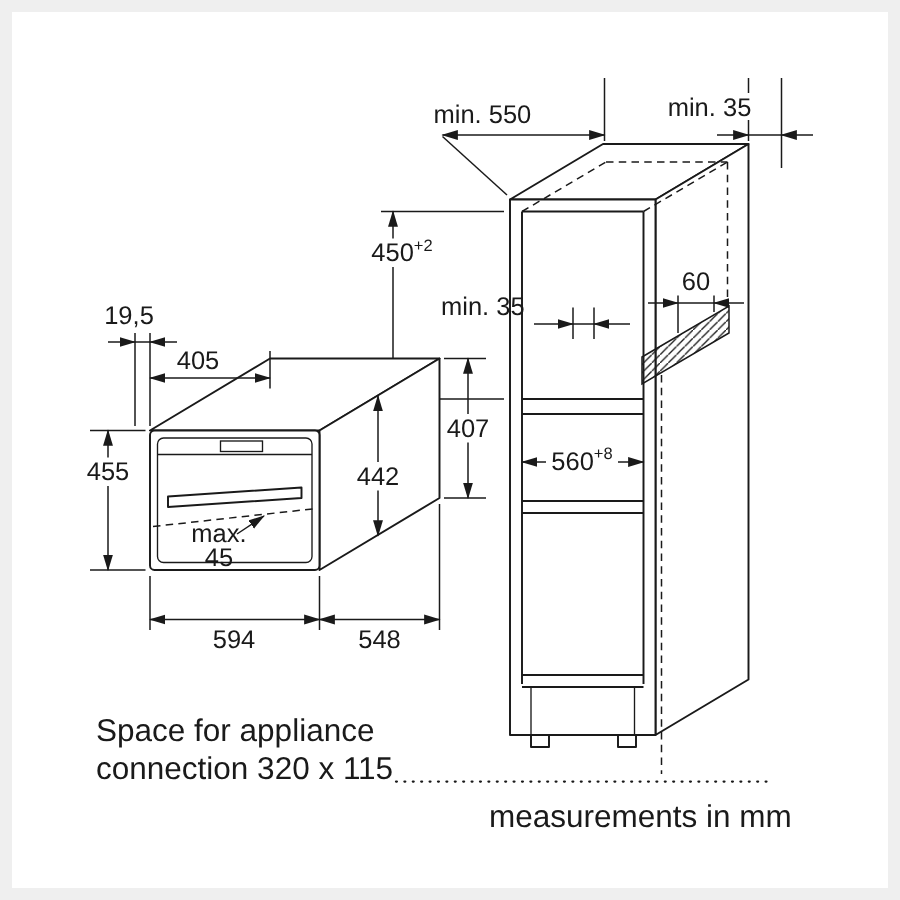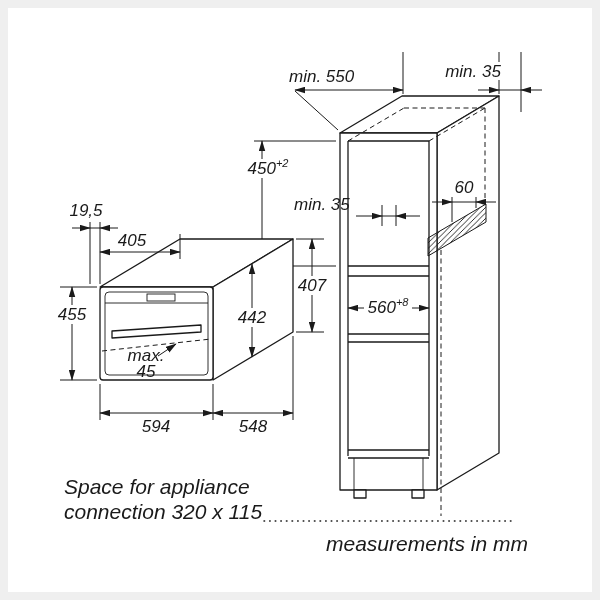--- a/index.html
+++ b/index.html
@@ -1,16 +1,16 @@
 <!DOCTYPE html>
 <html><head>
 <meta charset="utf-8">
 <style>
   html,body { margin:0; padding:0; background:#ffffff; }
-  #stage { position:relative; width:600px; height:600px; background:#ffffff; overflow:hidden;font-style:italic; }
+  #stage { position:relative; width:600px; height:600px; background:#ffffff; overflow:hidden; }
   svg { position:absolute; inset:0; }
   text { font-family:"Liberation Sans", sans-serif; fill:#1a1a1a; }
   .t17 { font-size:17px; }
   .t21 { font-size:21px; }
   .sup { font-size:11px; }
   .face { fill:#ffffff; stroke:#1a1a1a; stroke-width:1.3; stroke-linejoin:round; }
   .ln   { stroke:#1a1a1a; stroke-width:1.3; fill:none; stroke-linejoin:round; }
   .thin { stroke:#1a1a1a; stroke-width:0.9; fill:none; }
   .dim  { stroke:#1a1a1a; stroke-width:1; fill:none; }
   .ext  { stroke:#1a1a1a; stroke-width:1; fill:none; }

